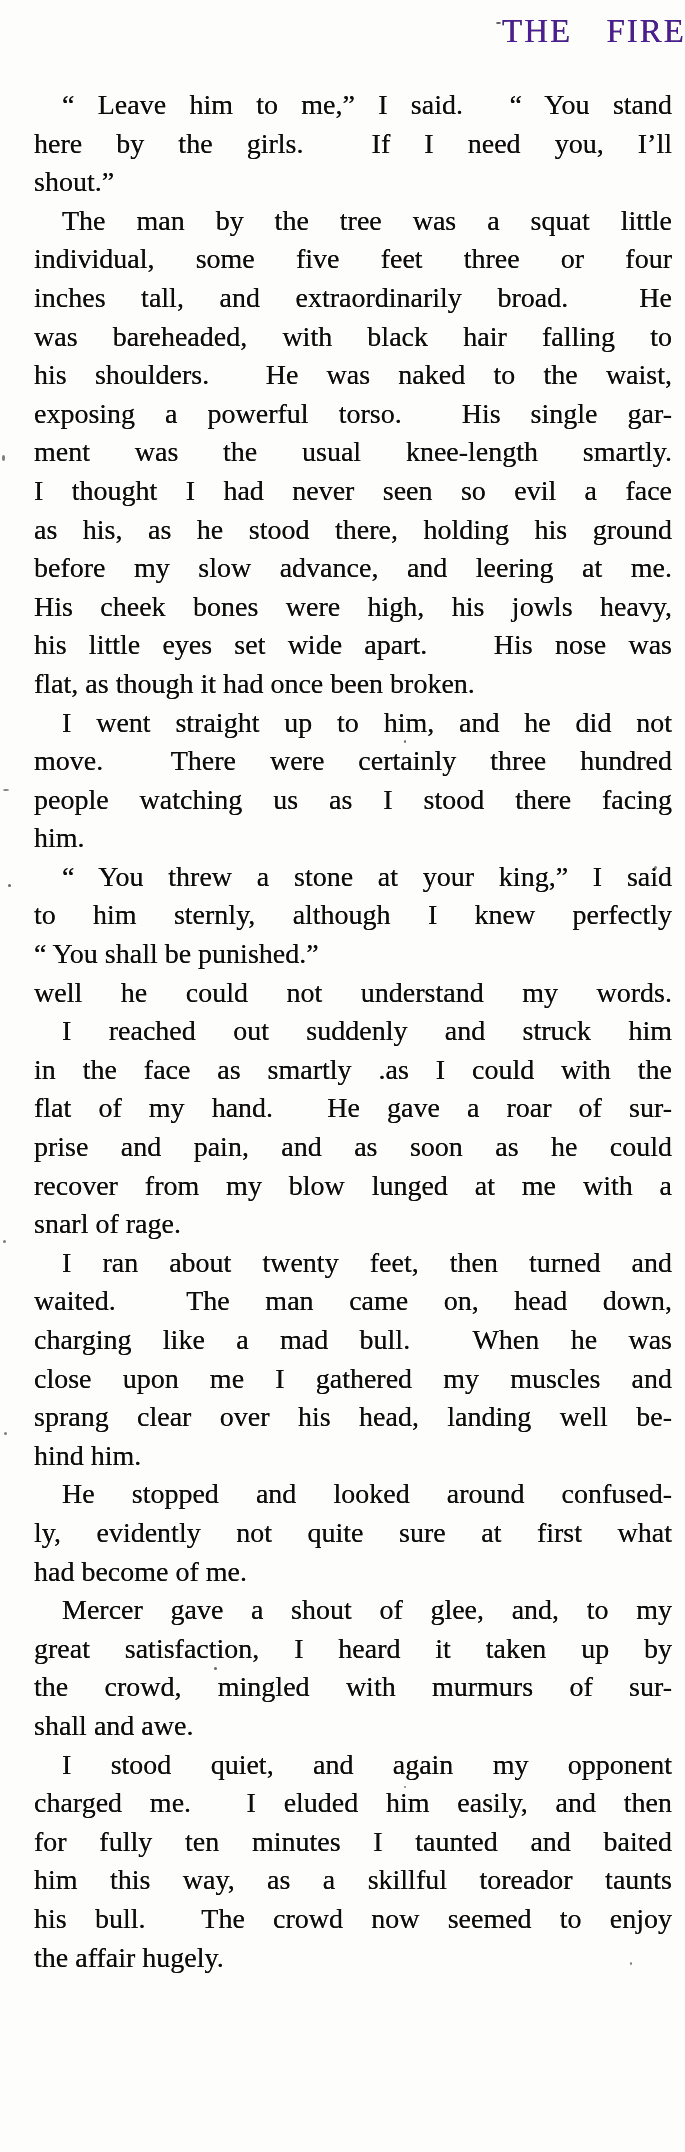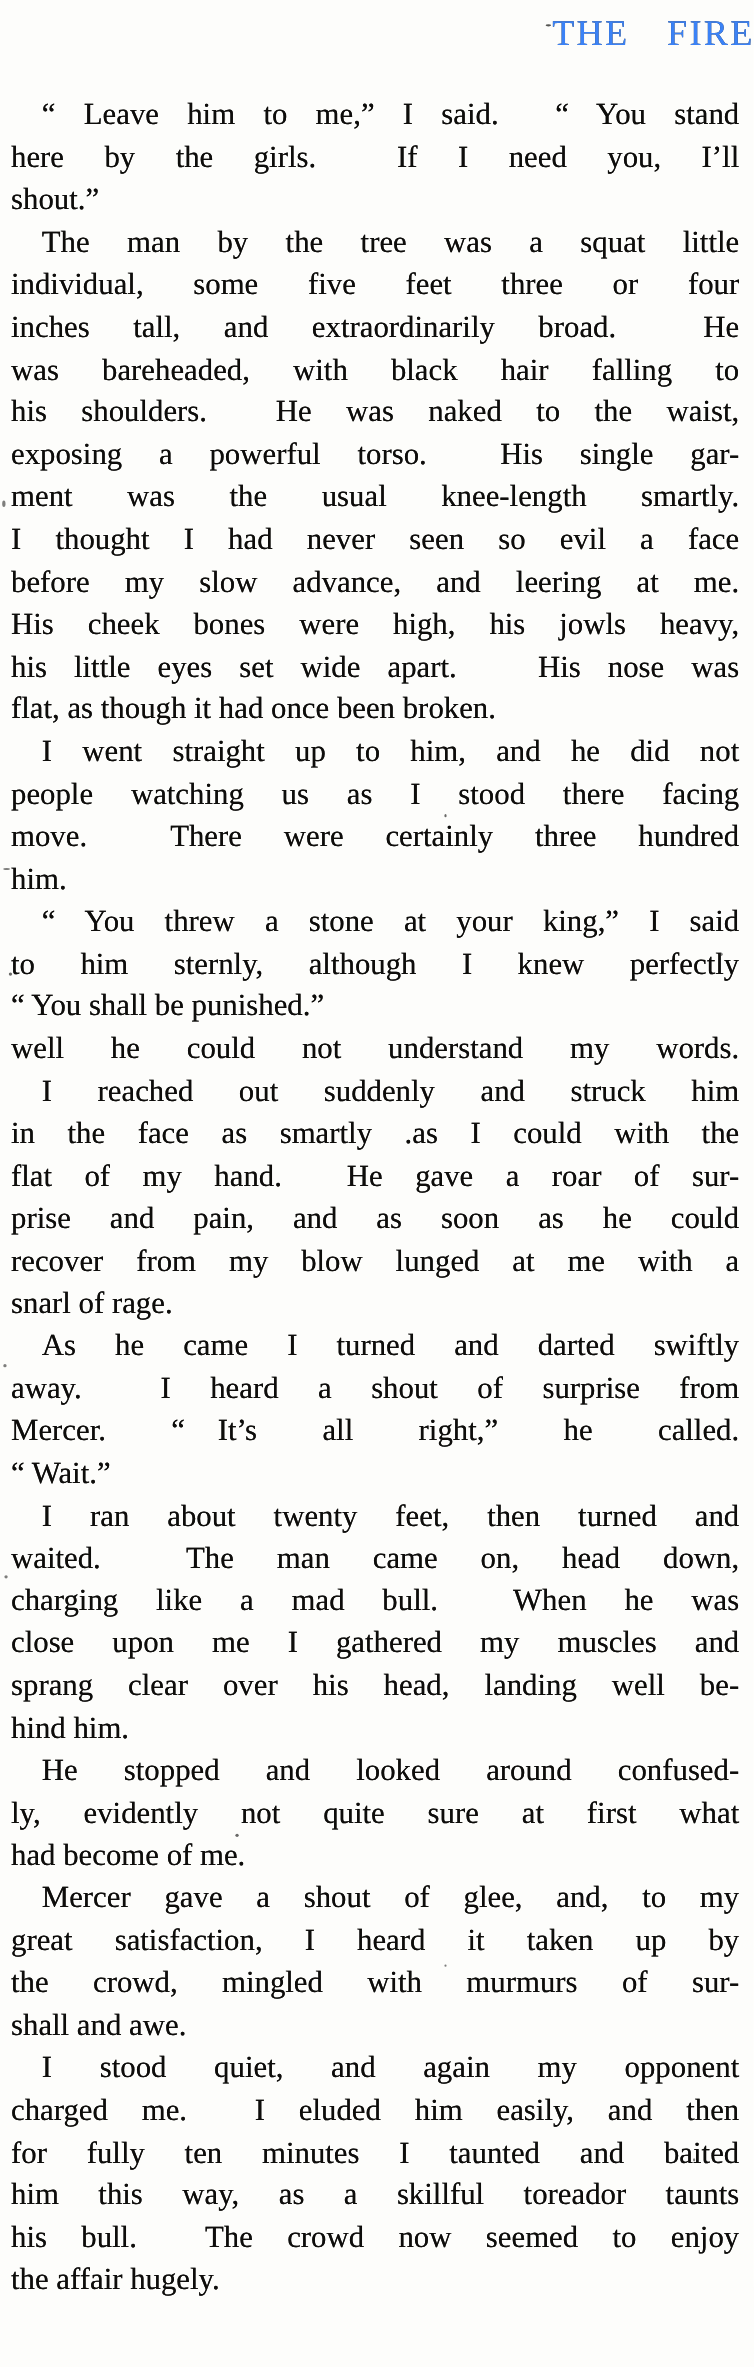--- a/index.html
+++ b/index.html
@@ -15,36 +15,37 @@
     background: #fdfdfb;
     color: #0e0d0b;
   }
   .running-head {
     position: absolute;
     top: 13px; left: 502px;
     font-size: 33px;
     letter-spacing: 2px;
     word-spacing: 24px;
     white-space: nowrap;
-    color: #3b82f6;
+    color: #4c1d95;
     text-shadow: 0 0 0.6px rgba(10,10,10,0.85);
   }
   .text-block {
     position: absolute;
     top: 86px; left: 10px;
     width: 662px;
     font-size: 28px;
     line-height: 38.6px;
     text-shadow: 0 0 0.6px rgba(10,10,10,0.85);
   }
   .para { margin: 0; padding: 0; }
   .line {
     text-align: justify;
     text-align-last: justify;
     white-space: pre-wrap;
+    margin-left: 24px;
   }
   .line.first { text-indent: 28px; }
   .line.last  { text-align-last: left; }
   .speck {
     position: absolute;
     background: #2a2a28;
     border-radius: 50%;
   }
 </style>
 </head>
@@ -62,50 +63,45 @@
       </div>
       <div class="para">
         <div class="line first">The man by the tree was a squat little</div>
         <div class="line">individual, some five feet three or four</div>
         <div class="line">inches tall, and extraordinarily broad.  He</div>
         <div class="line">was bareheaded, with black hair falling to</div>
         <div class="line">his shoulders.  He was naked to the waist,</div>
         <div class="line">exposing a powerful torso.  His single gar-</div>
         <div class="line">ment was the usual knee-length smartly.</div>
         <div class="line">I thought I had never seen so evil a face</div>
+        <div class="line">as his, as he stood there, holding his ground</div>
         <div class="line">before my slow advance, and leering at me.</div>
         <div class="line">His cheek bones were high, his jowls heavy,</div>
         <div class="line">his little eyes set wide apart.   His nose was</div>
         <div class="line last">flat, as though it had once been broken.</div>
       </div>
       <div class="para">
         <div class="line first">I went straight up to him, and he did not</div>
+        <div class="line">move.  There were certainly three hundred</div>
         <div class="line">people watching us as I stood there facing</div>
-        <div class="line">move.  There were certainly three hundred</div>
         <div class="line last">him.</div>
       </div>
       <div class="para">
         <div class="line first">“ You threw a stone at your king,” I said</div>
         <div class="line">to him sternly, although I knew perfectly</div>
         <div class="line last">“ You shall be punished.”</div>
         <div class="line">well he could not understand my words.</div>
       </div>
       <div class="para">
         <div class="line first">I reached out suddenly and struck him</div>
         <div class="line">in the face as smartly .as I could with the</div>
         <div class="line">flat of my hand.  He gave a roar of sur-</div>
         <div class="line">prise and pain, and as soon as he could</div>
         <div class="line">recover from my blow lunged at me with a</div>
         <div class="line last">snarl of rage.</div>
-      </div>
-      <div class="para">
-        <div class="line first">As he came I turned and darted swiftly</div>
-        <div class="line">away.  I heard a shout of surprise from</div>
-        <div class="line">Mercer.  “ It’s  all  right,”  he  called.</div>
-        <div class="line last">“ Wait.”</div>
       </div>
       <div class="para">
         <div class="line first">I ran about twenty feet, then turned and</div>
         <div class="line">waited.  The man came on, head down,</div>
         <div class="line">charging like a mad bull.  When he was</div>
         <div class="line">close upon me I gathered my muscles and</div>
         <div class="line">sprang clear over his head, landing well be-</div>
         <div class="line last">hind him.</div>
       </div>
       <div class="para">

